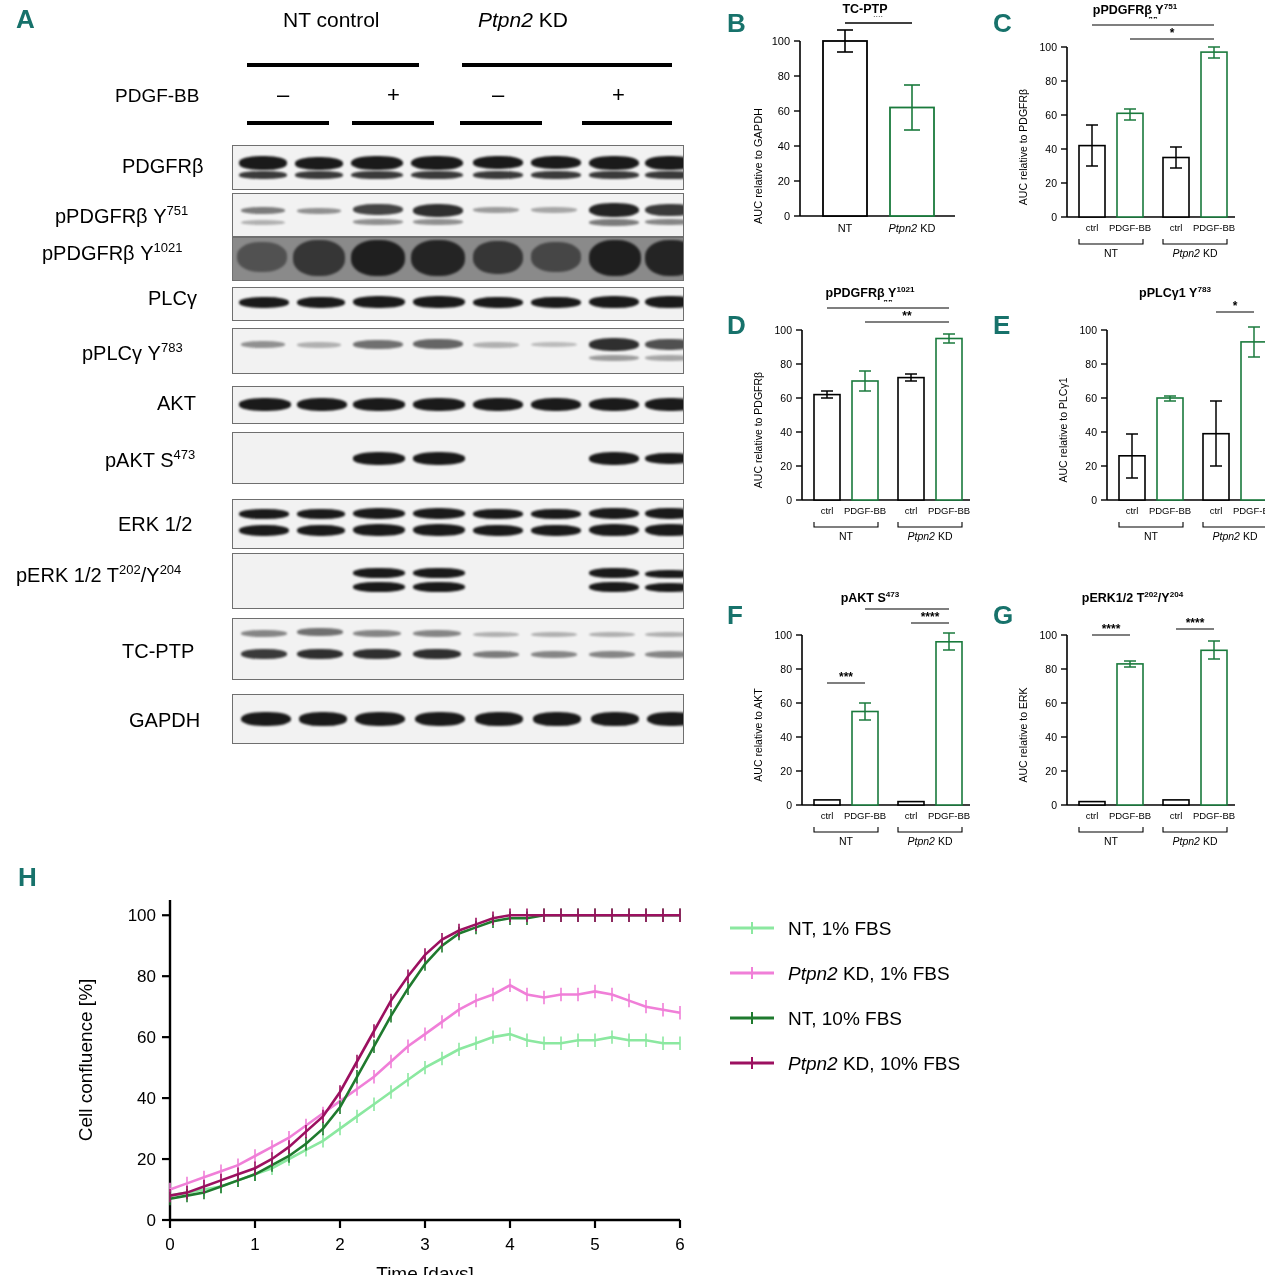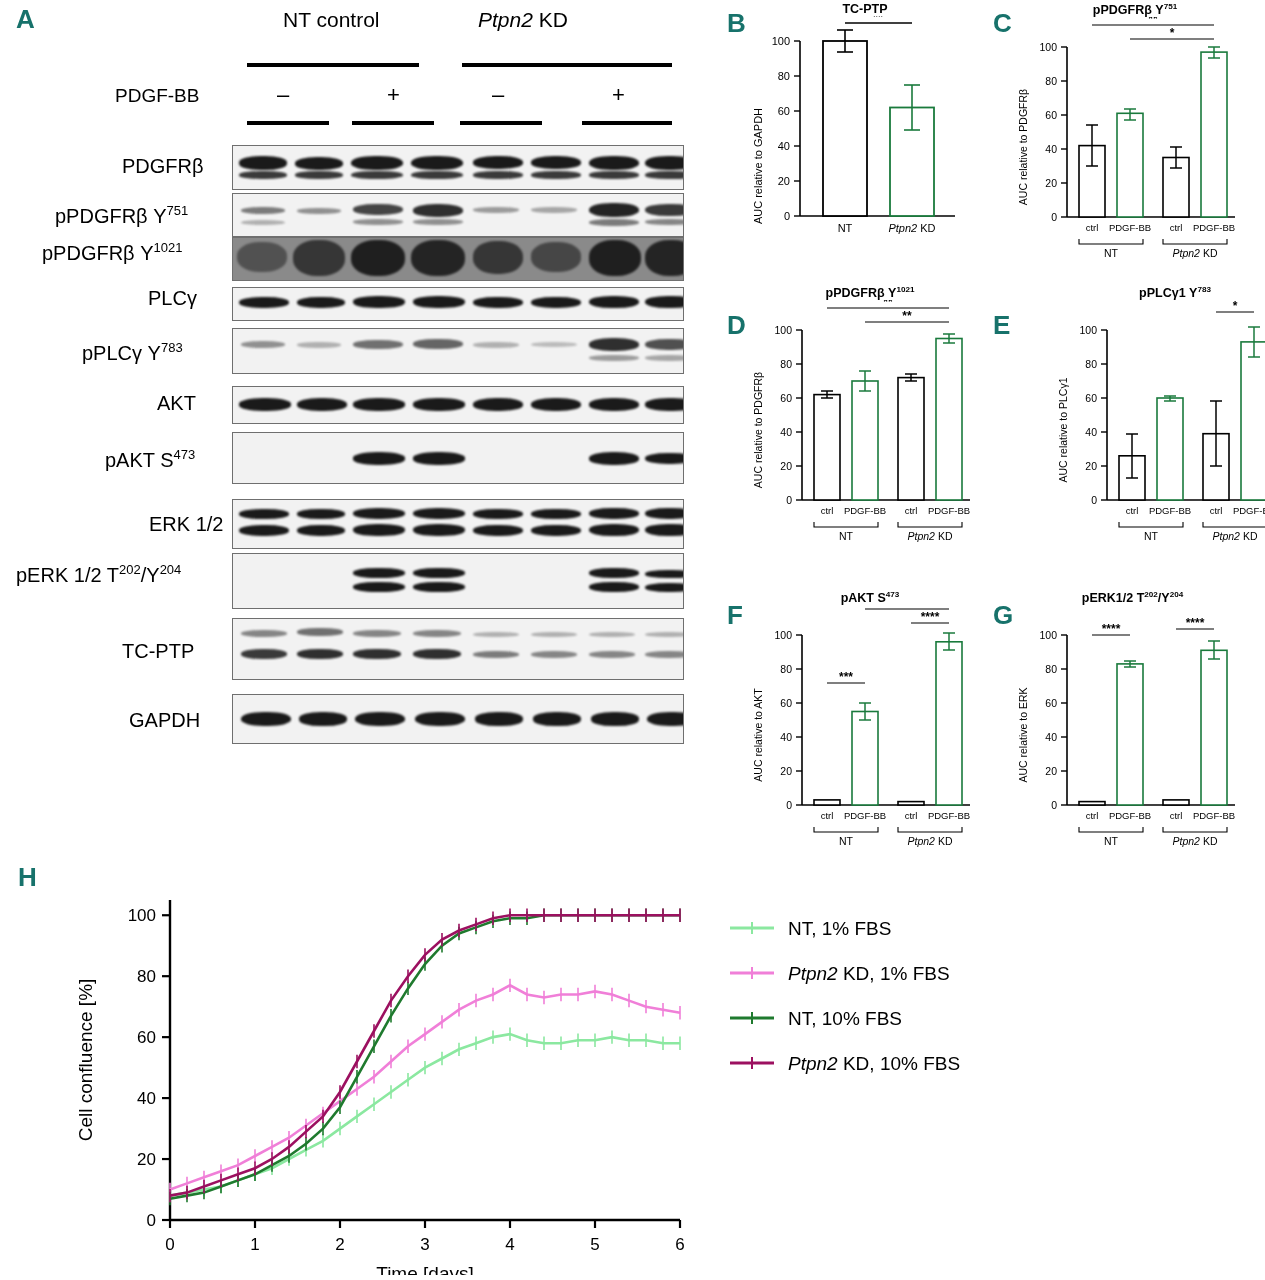--- a/index.html
+++ b/index.html
@@ -34,21 +34,21 @@
 <div style="position:absolute;left:460px;top:121px;width:82px;height:4px;background:#000;"></div>
 <div style="position:absolute;left:582px;top:121px;width:90px;height:4px;background:#000;"></div>
 
 <div class="lbl" style="left:122px;top:155px;font-size:20px;">PDGFRβ</div>
 <div class="lbl" style="left:55px;top:203px;font-size:20px;">pPDGFRβ Y<sup>751</sup></div>
 <div class="lbl" style="left:42px;top:240px;font-size:20px;">pPDGFRβ Y<sup>1021</sup></div>
 <div class="lbl" style="left:148px;top:287px;font-size:20px;">PLCγ</div>
 <div class="lbl" style="left:82px;top:340px;font-size:20px;">pPLCγ Y<sup>783</sup></div>
 <div class="lbl" style="left:157px;top:392px;font-size:20px;">AKT</div>
 <div class="lbl" style="left:105px;top:447px;font-size:20px;">pAKT S<sup>473</sup></div>
-<div class="lbl" style="left:118px;top:513px;font-size:20px;margin-left:31px;">ERK 1/2</div>
+<div class="lbl" style="left:118px;top:513px;font-size:20px;">ERK 1/2</div>
 <div class="lbl" style="left:16px;top:562px;font-size:20px;">pERK 1/2 T<sup>202</sup>/Y<sup>204</sup></div>
 <div class="lbl" style="left:122px;top:640px;font-size:20px;">TC-PTP</div>
 <div class="lbl" style="left:129px;top:709px;font-size:20px;">GAPDH</div>
 
 <div class="blotbox" style="left:232px;top:145px;width:450px;height:43px;">
   <div class="band" style="left:6px;top:10px;width:48px;height:14px;"></div>
   <div class="band" style="left:62px;top:11px;width:48px;height:13px;"></div>
   <div class="band" style="left:118px;top:10px;width:52px;height:14px;"></div>
   <div class="band" style="left:178px;top:10px;width:52px;height:14px;"></div>
   <div class="band" style="left:240px;top:10px;width:50px;height:13px;"></div>

